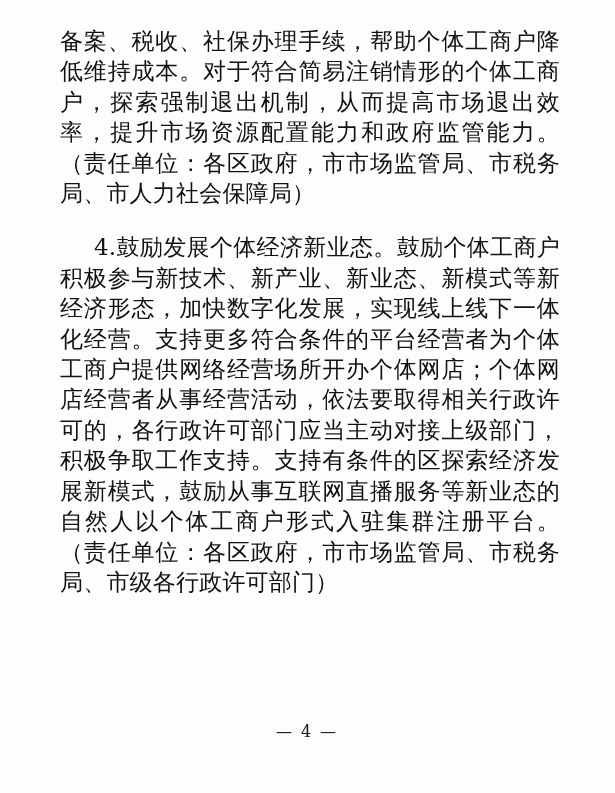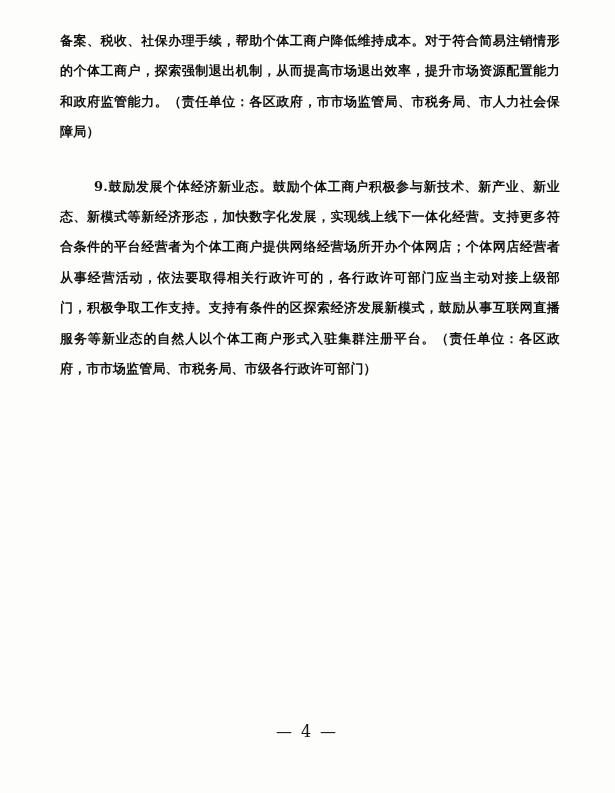--- a/index.html
+++ b/index.html
@@ -23,28 +23,27 @@
     background: #fdfdfc;
   }
   .content {
     position: absolute;
     top: 26px;
     left: 60px;
     width: 500px;
   }
   p {
     margin: 0 0 2px 0;
-    font-size: 13px;
+    font-size: 23px;
     line-height: 30.4px;
     text-align: justify;
     text-justify: inter-ideograph;
     letter-spacing: 0.2px;
     color: #111;
     font-family: "DejaVu Serif", "Liberation Serif", serif;
-    font-weight: bold;
   }
   p.indent2 {
     text-indent: 34px;
   }
   p.indent-heading {
     text-indent: 34px;
   }
   .gap {
     height: 12px;
   }
@@ -76,21 +75,21 @@
 <div class="page">
   <div class="content">
 
     <p class="flush">备案、税收、社保办理手续，帮助个体工商户降低维持成本。对于符合简易注销情形的个体工商户，探索强制退出机制，从而提高市场退出效率，提升市场资源配置能力和政府监管能力。（责任单位：各区政府，市市场监管局、市税务局、市人力社会保障局）</p>
 
     <div class="gap"></div>
 
 
     <div class="gap-sm"></div>
 
-    <p class="indent2">9.鼓励发展个体经济新业态。鼓励个体工商户积极参与新技术、新产业、新业态、新模式等新经济形态，加快数字化发展，实现线上线下一体化经营。支持更多符合条件的平台经营者为个体工商户提供网络经营场所开办个体网店；个体网店经营者从事经营活动，依法要取得相关行政许可的，各行政许可部门应当主动对接上级部门，积极争取工作支持。支持有条件的区探索经济发展新模式，鼓励从事互联网直播服务等新业态的自然人以个体工商户形式入驻集群注册平台。（责任单位：各区政府，市市场监管局、市税务局、市级各行政许可部门）</p>
+    <p class="indent2">4.鼓励发展个体经济新业态。鼓励个体工商户积极参与新技术、新产业、新业态、新模式等新经济形态，加快数字化发展，实现线上线下一体化经营。支持更多符合条件的平台经营者为个体工商户提供网络经营场所开办个体网店；个体网店经营者从事经营活动，依法要取得相关行政许可的，各行政许可部门应当主动对接上级部门，积极争取工作支持。支持有条件的区探索经济发展新模式，鼓励从事互联网直播服务等新业态的自然人以个体工商户形式入驻集群注册平台。（责任单位：各区政府，市市场监管局、市税务局、市级各行政许可部门）</p>
 
     <div class="gap"></div>
 
 
   </div>
 
   <div class="footer">
     <span class="dash">—</span><span class="pagenum">4</span><span class="dash">—</span>
   </div>
 </div>

